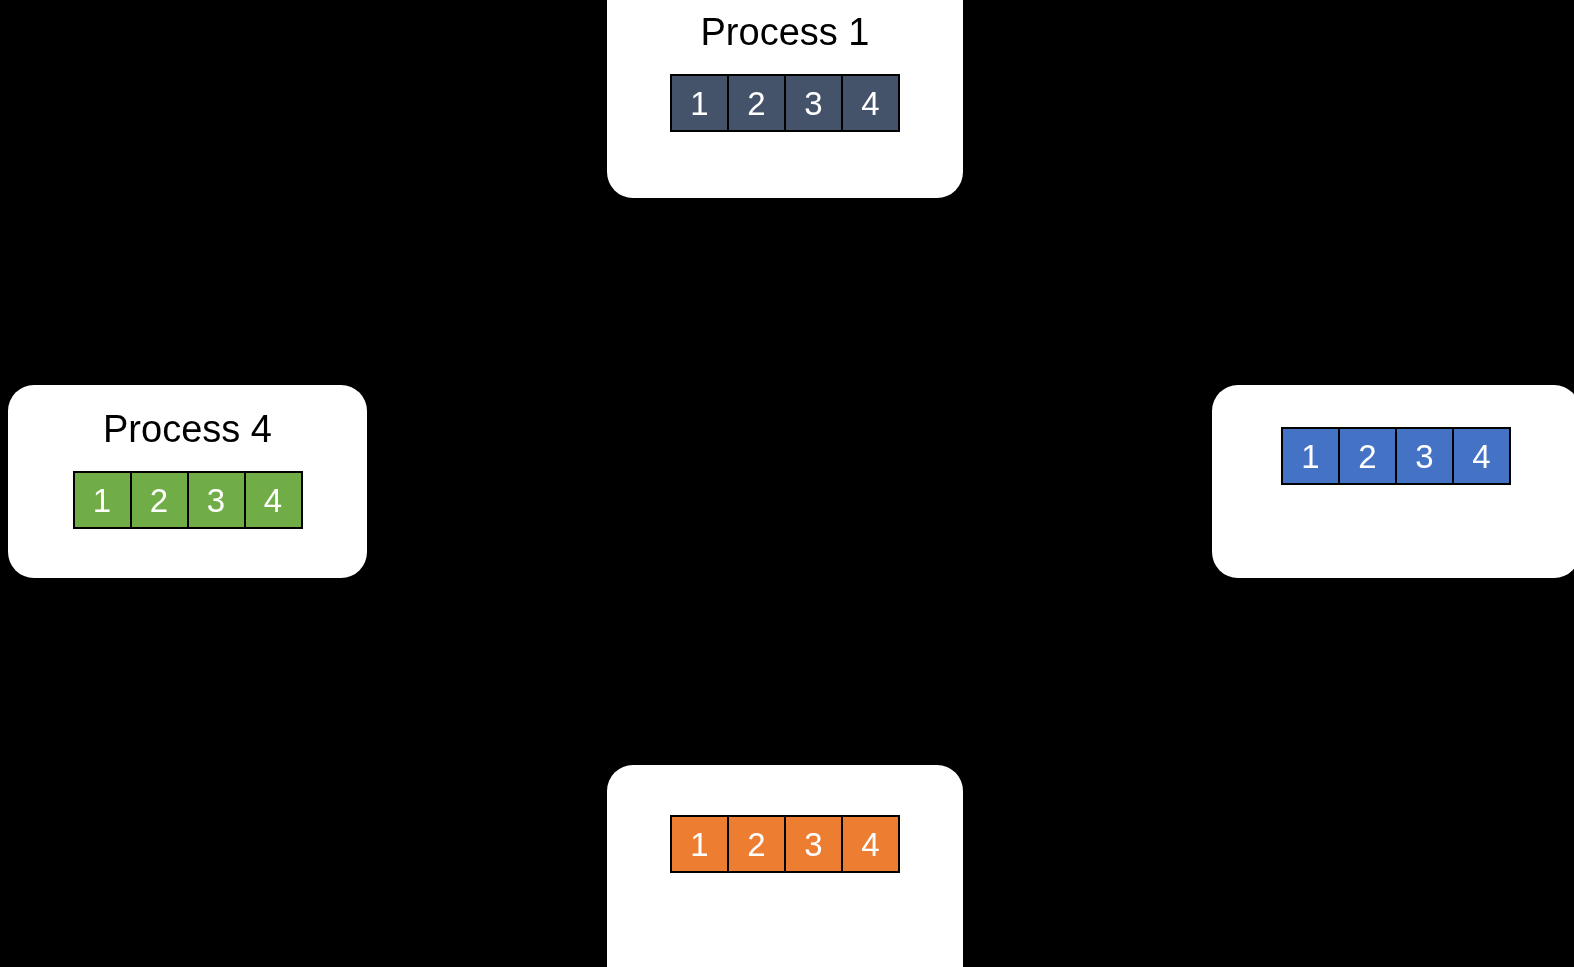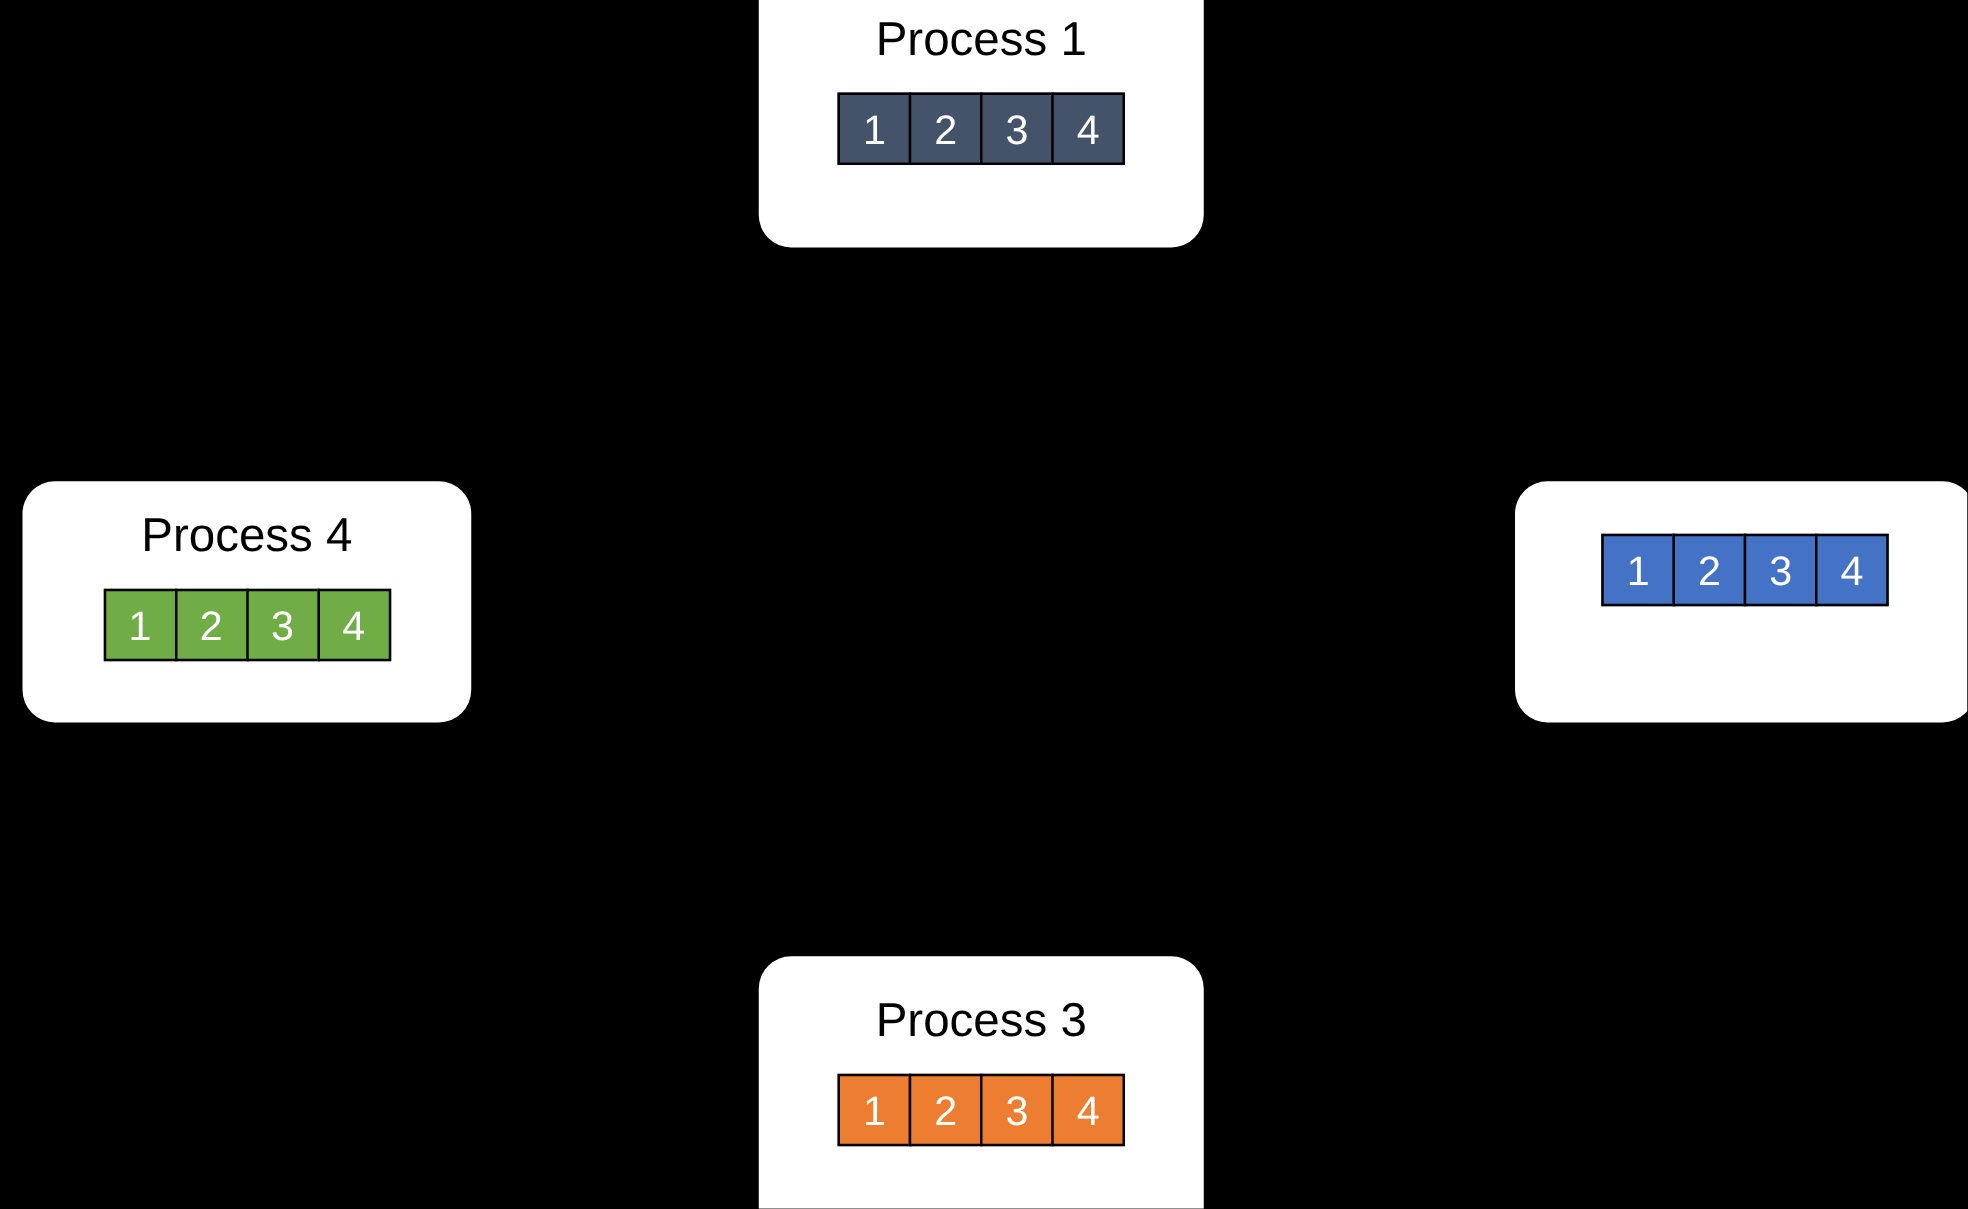--- a/index.html
+++ b/index.html
@@ -57,21 +57,21 @@
 
   
   #card-p2 { left: 1212px; top: 385px; width: 368px; height: 193px; padding-top: 22px; }
   #card-p2 .cell-row { margin-top: 20px; }
 
   
   #card-p3 { left: 607px; top: 765px; width: 356px; height: 228px; padding-top: 30px; }
   #card-p3 .cell-row { margin-top: 20px; }
 
   
-  #card-p4 { left: 18px; top: 385px; width: 359px; height: 193px; padding-top: 22px; }
+  #card-p4 { left: 8px; top: 385px; width: 359px; height: 193px; padding-top: 22px; }
   #card-p4 .cell-row { margin-top: 20px; }
 </style>
 </head>
 <body>
 
 <div id="canvas">
 
   <div class="process-card" id="card-p1">
     <div class="card-title">Process 1</div>
     <div class="cell-row">
@@ -85,21 +85,20 @@
   <div class="process-card" id="card-p2">
     <div class="cell-row">
       <div class="cell" style="background:#4472C4">1</div>
       <div class="cell" style="background:#4472C4">2</div>
       <div class="cell" style="background:#4472C4">3</div>
       <div class="cell" style="background:#4472C4">4</div>
     </div>
   </div>
 
   <div class="process-card" id="card-p3">
-    <div class="card-title">Process 3</div>
     <div class="cell-row">
       <div class="cell" style="background:#ED7D31">1</div>
       <div class="cell" style="background:#ED7D31">2</div>
       <div class="cell" style="background:#ED7D31">3</div>
       <div class="cell" style="background:#ED7D31">4</div>
     </div>
   </div>
 
   <div class="process-card" id="card-p4">
     <div class="card-title">Process 4</div>

